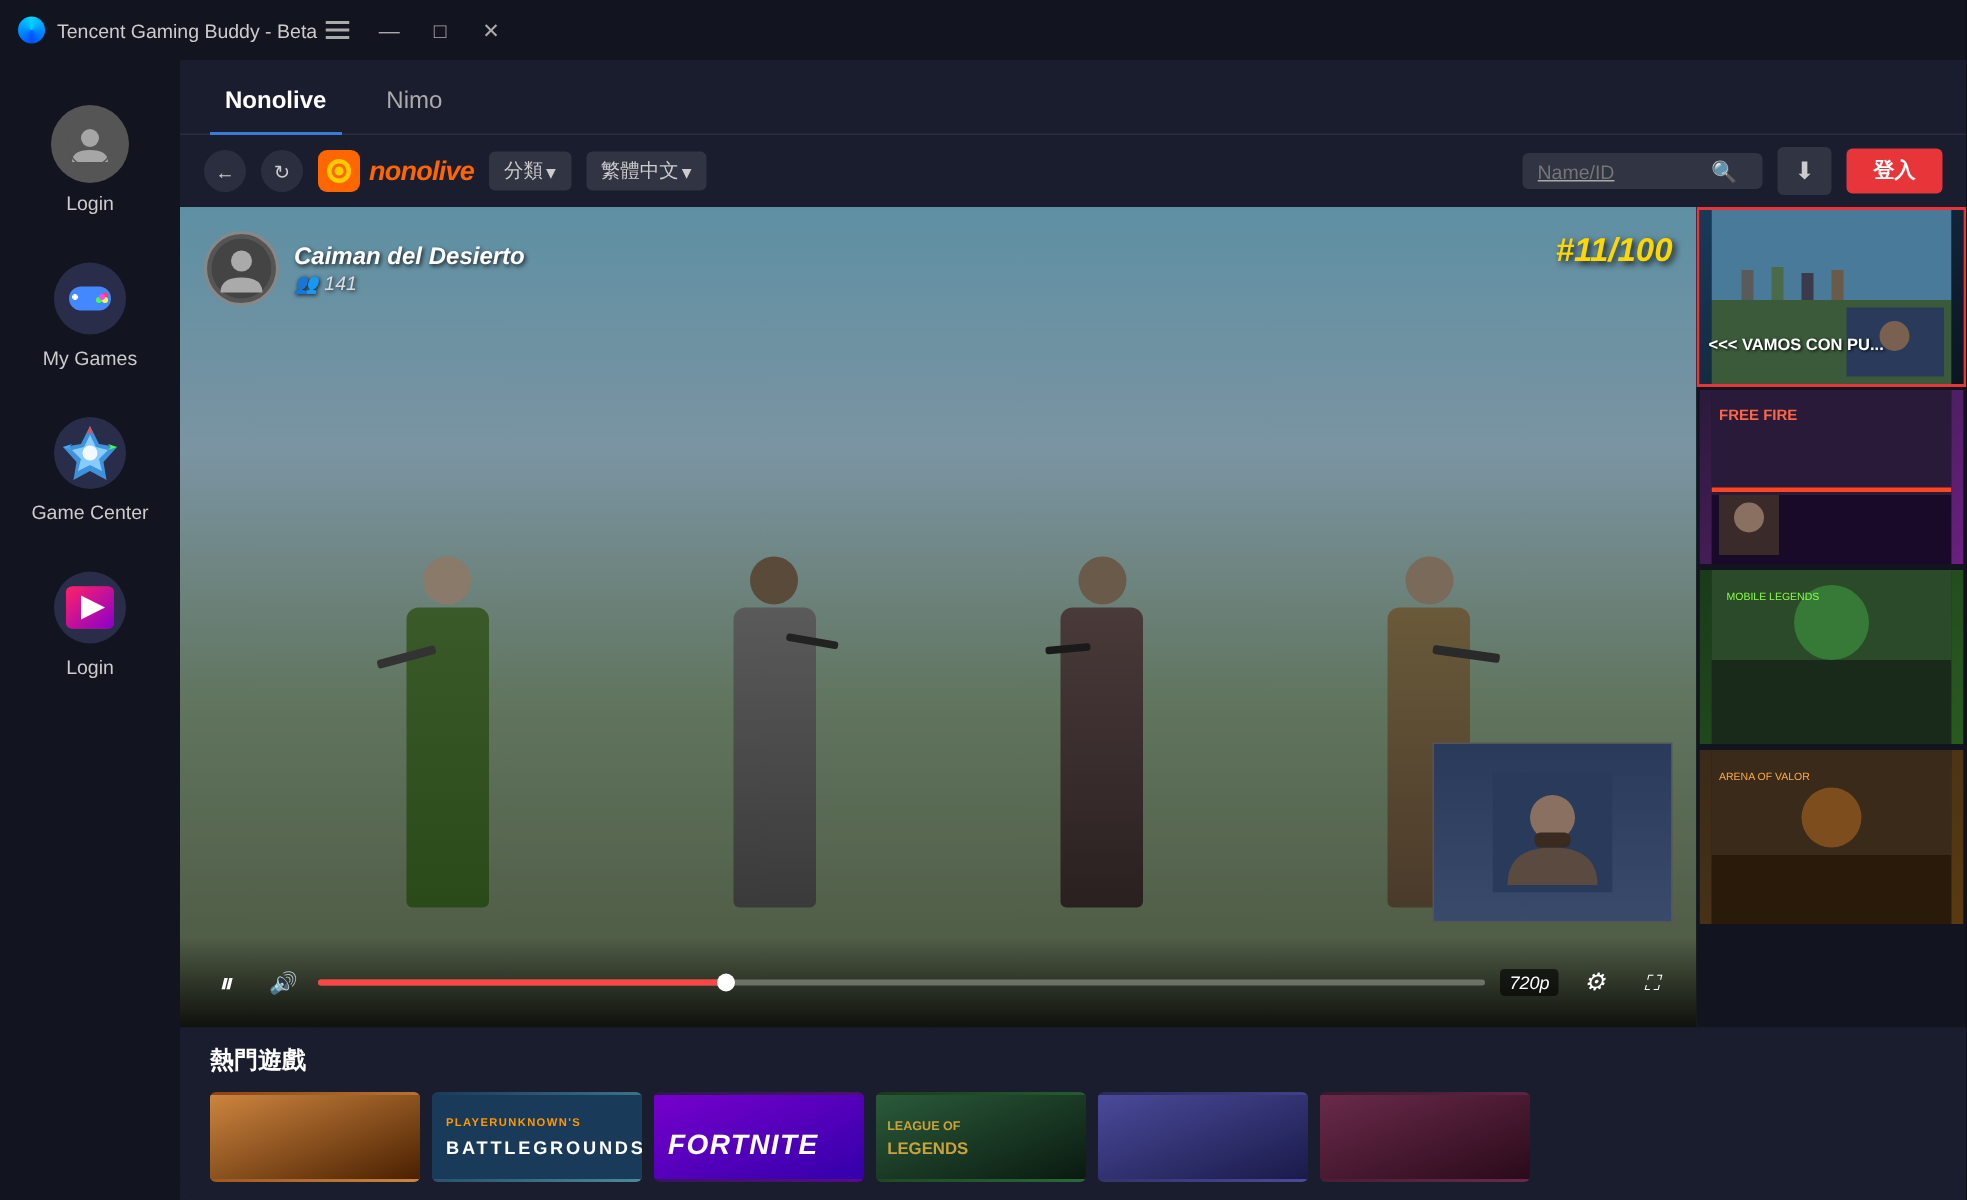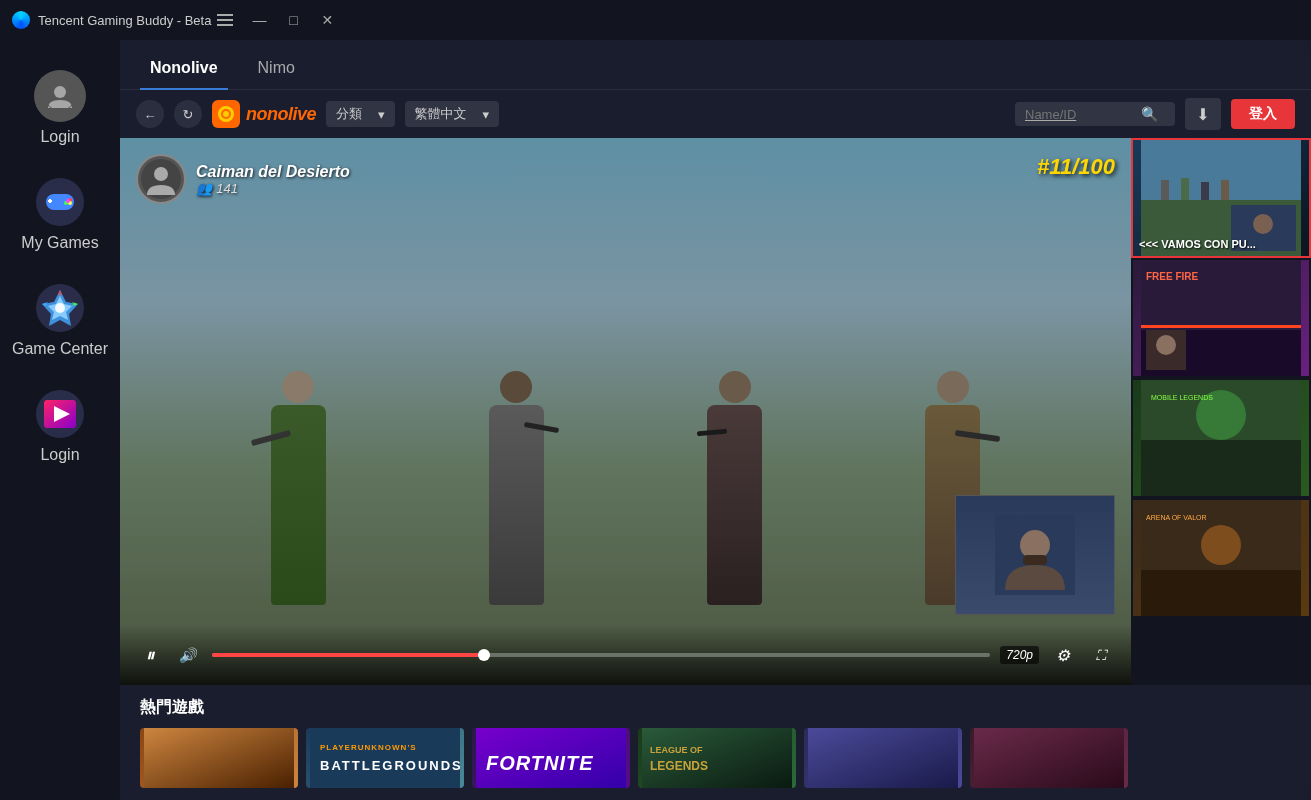--- a/index.html
+++ b/index.html
@@ -89,21 +89,21 @@
       border-radius: 50%;
       display: flex;
       align-items: center;
       justify-content: center;
     }
     .sidebar-icon.login-icon {
       background: #555;
     }
     .sidebar-icon.login-icon svg { opacity: 0.8; }
     .sidebar-label {
-      font-size: 16px;
+      font-size: 13px;
       color: #ccc;
       text-align: center;
     }
 
     
     .content {
       flex: 1;
       display: flex;
       flex-direction: column;
       background: #1a1d2e;
@@ -176,21 +176,21 @@
     }
     .browser-menu-btn {
       padding: 4px 10px;
       background: rgba(255,255,255,0.1);
       border-radius: 4px;
       font-size: 13px;
       color: #ccc;
       cursor: pointer;
       display: flex;
       align-items: center;
-      gap: 16px;
+      gap: 2px;
     }
     .spacer { flex: 1; }
     .search-bar {
       display: flex;
       align-items: center;
       background: rgba(255,255,255,0.1);
       border-radius: 4px;
       padding: 4px 10px;
       gap: 6px;
       width: 160px;
@@ -443,21 +443,21 @@
       height: 100%;
       object-fit: cover;
     }
     .stream-thumb-1 { background: linear-gradient(135deg, #1a3a5a, #0a1520); }
     .stream-thumb-2 { background: linear-gradient(135deg, #3a1a3a, #5a1050); }
     .stream-thumb-3 { background: linear-gradient(135deg, #2a1a3a, #6a2080); }
     .stream-thumb-4 { background: linear-gradient(135deg, #1a3a1a, #2a5a20); }
     .stream-thumb-5 { background: linear-gradient(135deg, #3a2a1a, #5a3a10); }
     .stream-thumb-label {
       position: absolute;
-      bottom: 6px;
+      bottom: 20px;
       left: 6px;
       right: 6px;
       font-size: 11px;
       color: #fff;
       text-shadow: 1px 1px 2px rgba(0,0,0,0.9);
       font-weight: bold;
     }
 
     
     .bottom-section {
@@ -470,21 +470,21 @@
       font-weight: bold;
       color: #fff;
       margin-bottom: 10px;
     }
     .game-thumbnails {
       display: flex;
       gap: 8px;
       overflow: hidden;
     }
     .game-thumb {
-      width: 158px;
+      width: 140px;
       height: 60px;
       border-radius: 4px;
       flex-shrink: 0;
       overflow: hidden;
       cursor: pointer;
     }
     .game-thumb-bg {
       width: 100%;
       height: 100%;
       display: flex;

